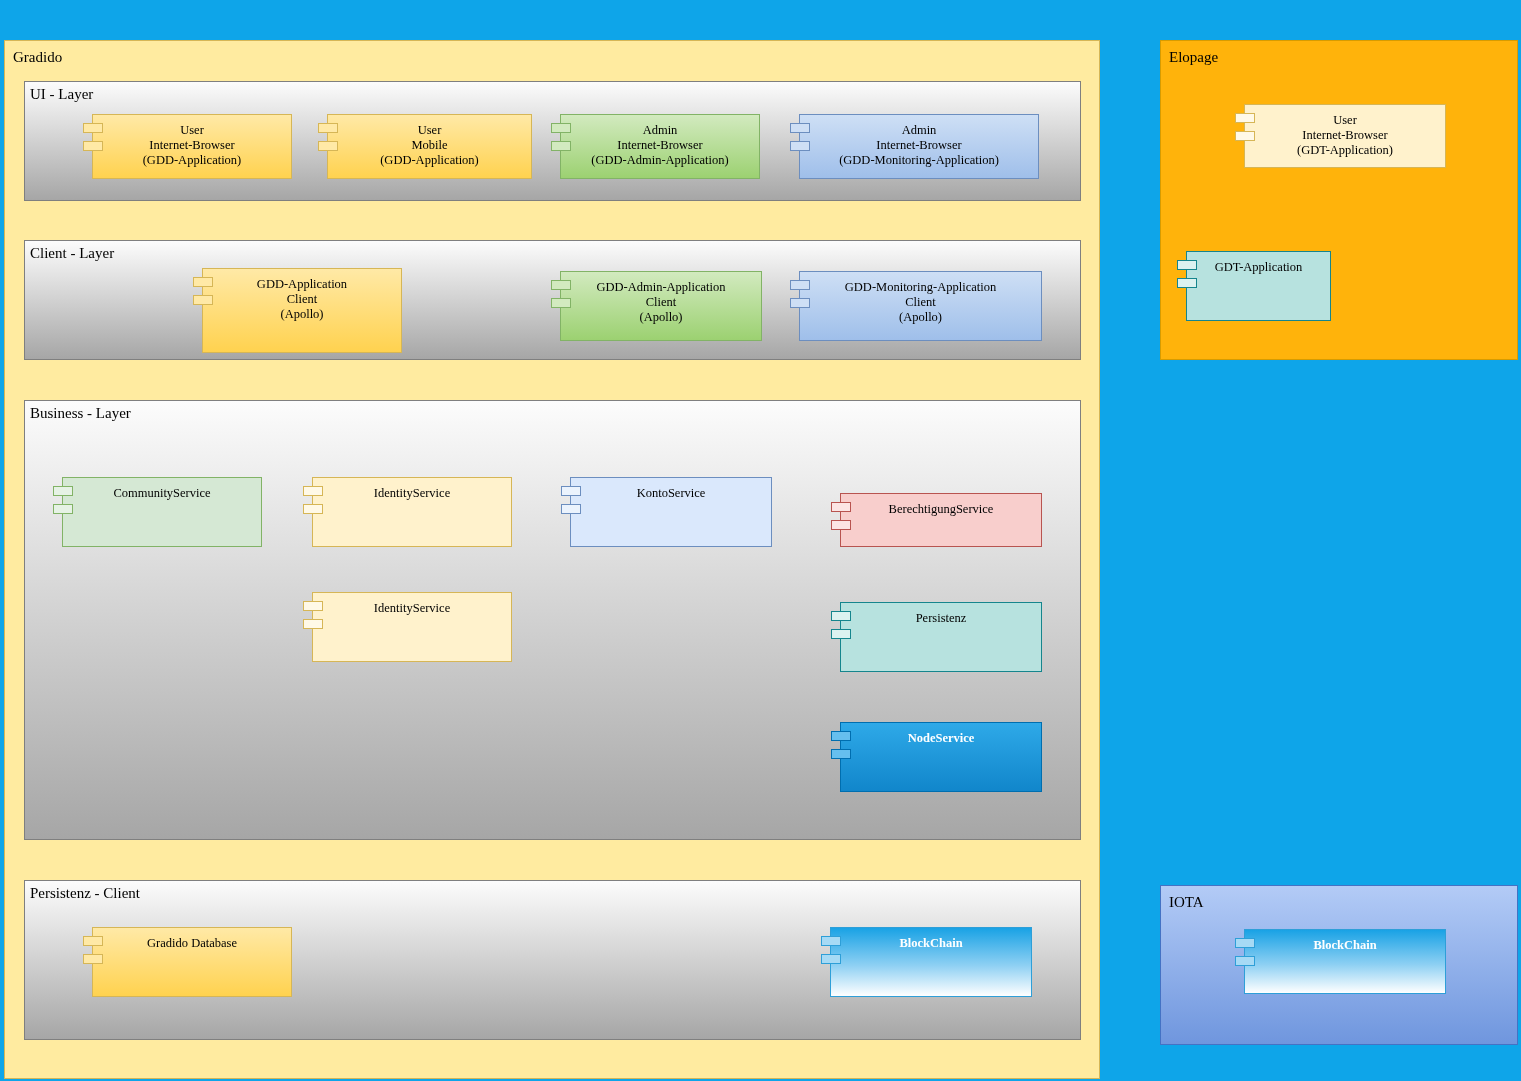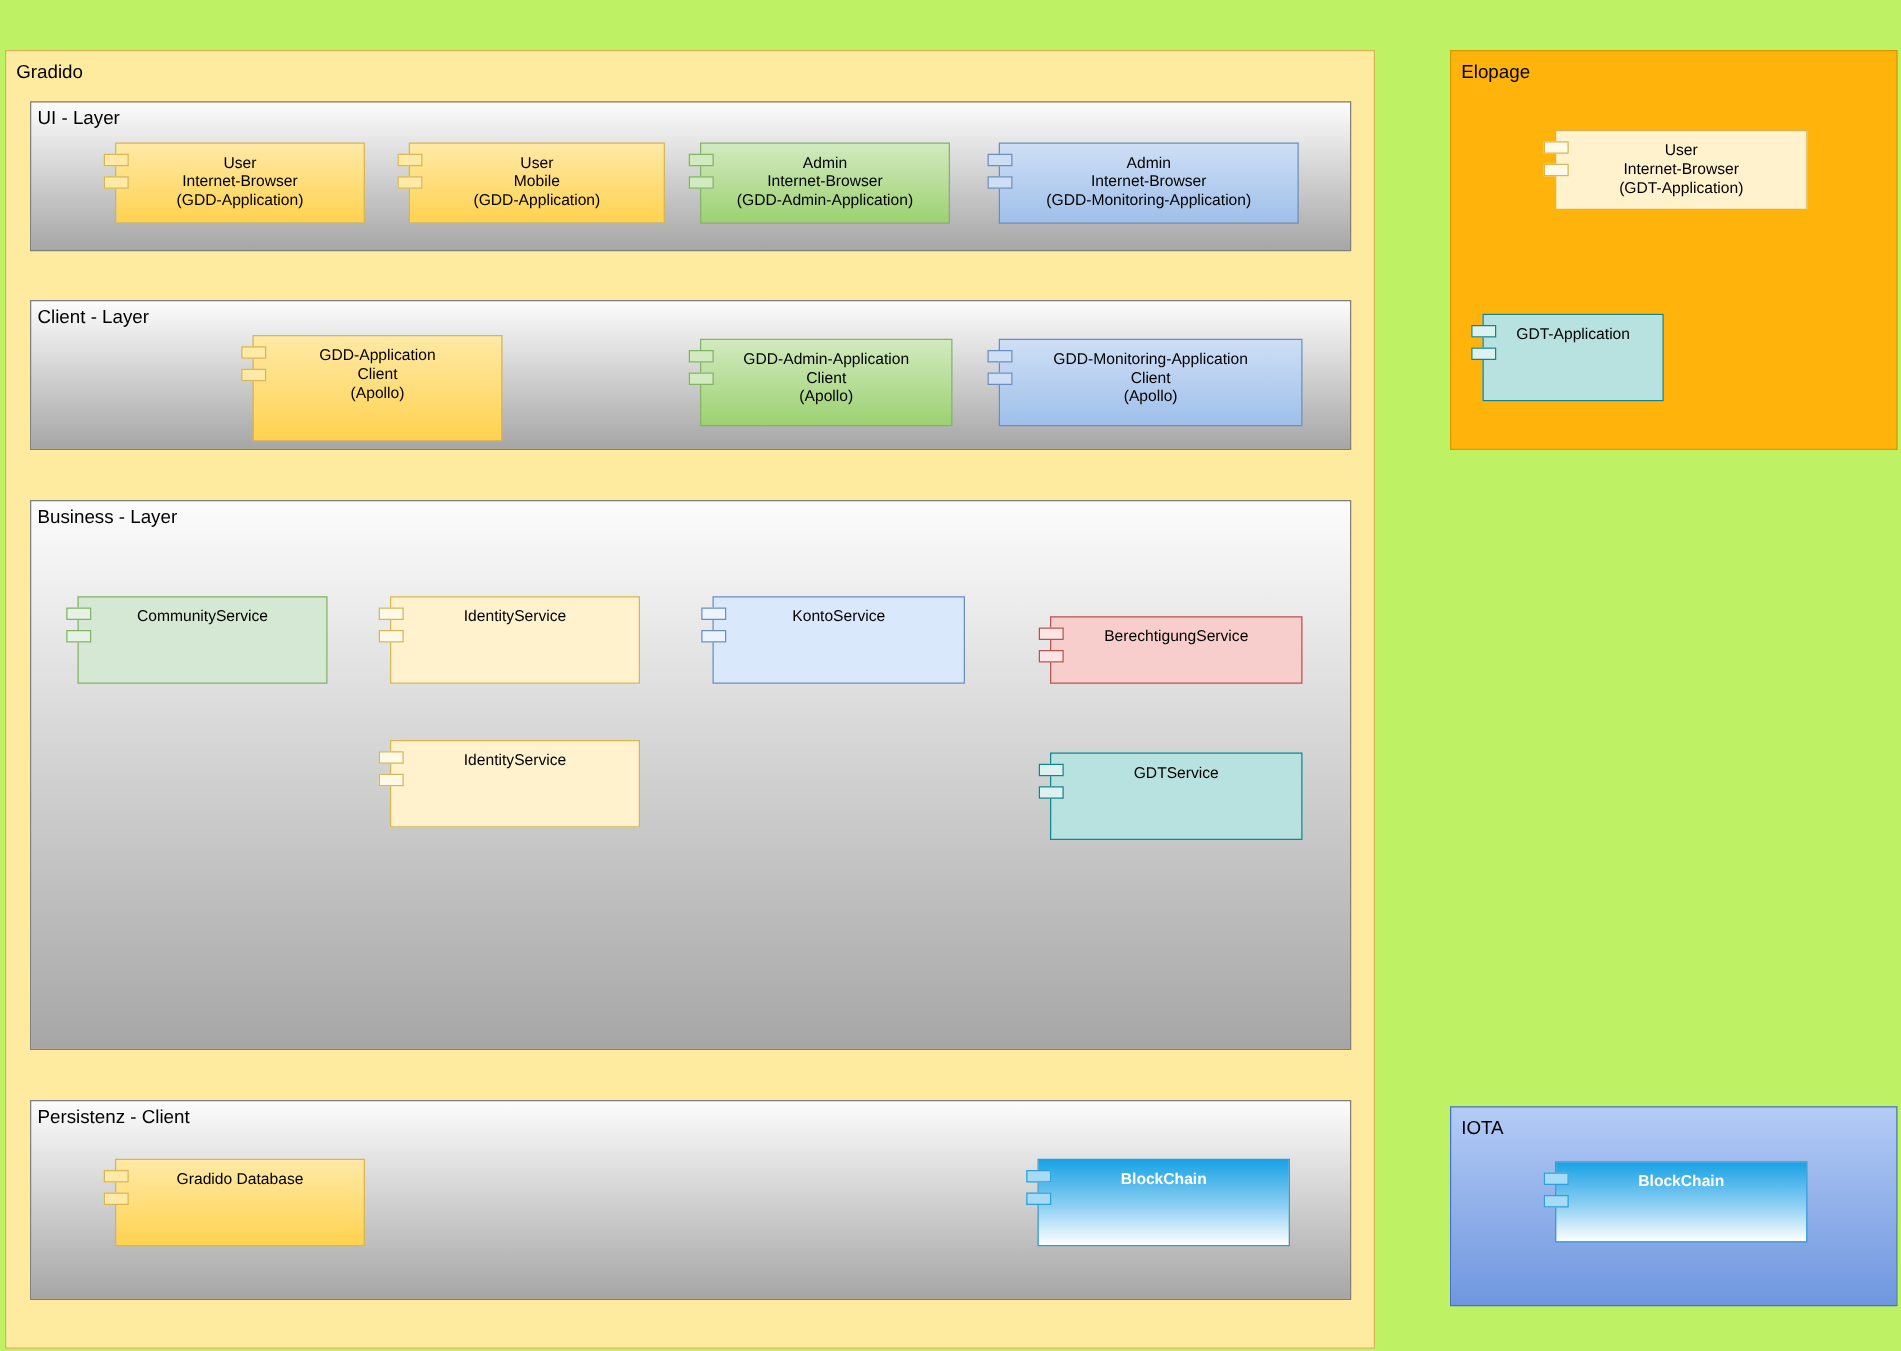--- a/index.html
+++ b/index.html
@@ -1,18 +1,18 @@
 <!DOCTYPE html>
 <html><head>
 <meta charset="utf-8">
 <style>
   html, body { margin:0; padding:0; background:#000; }
   .stage {
-    position:relative; width:1521px; height:1081px; background:#bef264;
-    font-family:Liberation Sans, sans-serif; overflow:hidden;
+    position:relative; width:1521px; height:1081px; background:#0ea5e9;
+    font-family:Liberation Serif, serif; overflow:hidden;
   }
   .container { position:absolute; box-sizing:border-box; }
   .container-title { position:absolute; top:8px; left:8px; font-size:15px; color:#000; }
   .layer {
     position:absolute; box-sizing:border-box;
     background:linear-gradient(180deg,#FCFCFC 0%,#A6A6A6 100%);
     border:1px solid #7F7F7F;
   }
   .layer-title { position:absolute; top:4px; left:5px; font-size:15px; color:#000; }
 
@@ -149,23 +149,28 @@
 
       <div class="component c-lightyellow" style="left:287px; top:191px; width:200px; height:70px;">
         <span class="tab tab1"></span>
         <span class="tab tab2"></span>
         <div class="component-label">IdentityService</div>
       </div>
 
       <div class="component c-teal" style="left:815px; top:201px; width:202px; height:70px;">
         <span class="tab tab1"></span>
         <span class="tab tab2"></span>
-        <div class="component-label">GDTService</div>
-      </div>
-
+        <div class="component-label">Persistenz</div>
+      </div>
+
+      <div class="component c-strongblue" style="left:815px; top:321px; width:202px; height:70px;">
+        <span class="tab tab1"></span>
+        <span class="tab tab2"></span>
+        <div class="component-label">NodeService</div>
+      </div>
     </div>
 
     <div class="layer" style="left:19px; top:839px; width:1057px; height:160px;">
       <div class="layer-title">Persistenz - Client</div>
 
       <div class="component c-yellow" style="left:67px; top:46px; width:200px; height:70px;">
         <span class="tab tab1"></span>
         <span class="tab tab2"></span>
         <div class="component-label">Gradido Database</div>
       </div>

